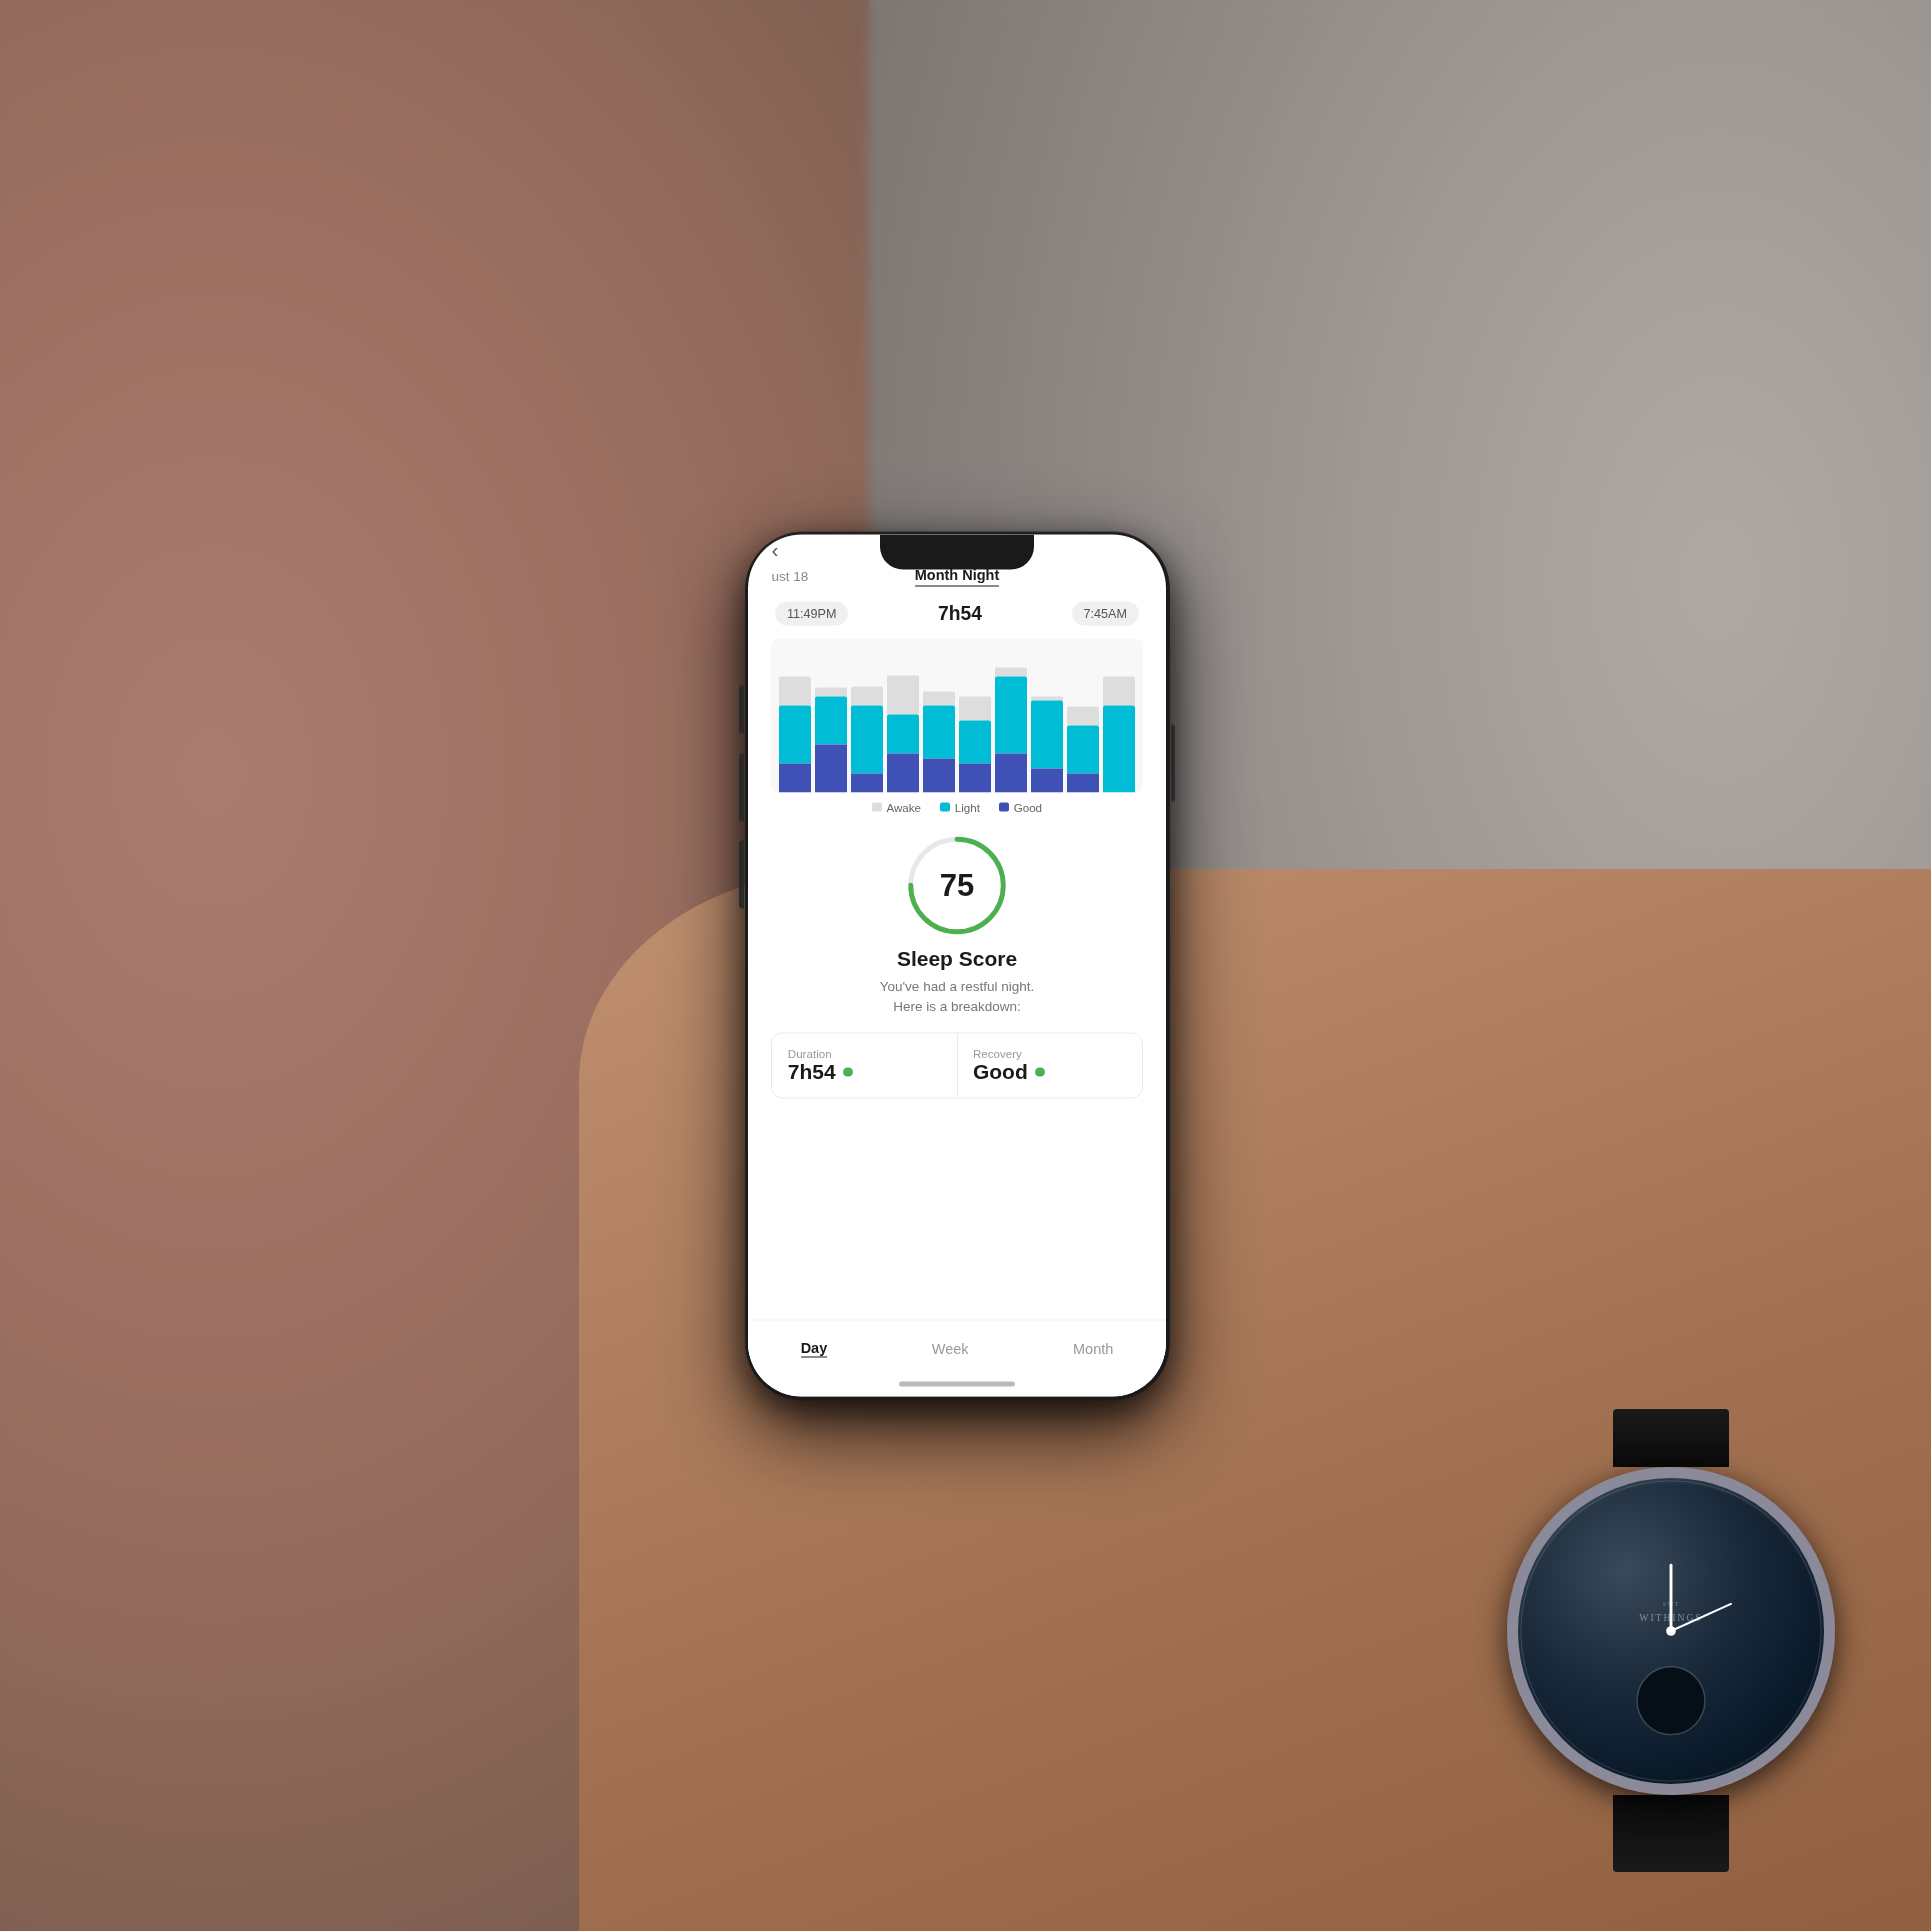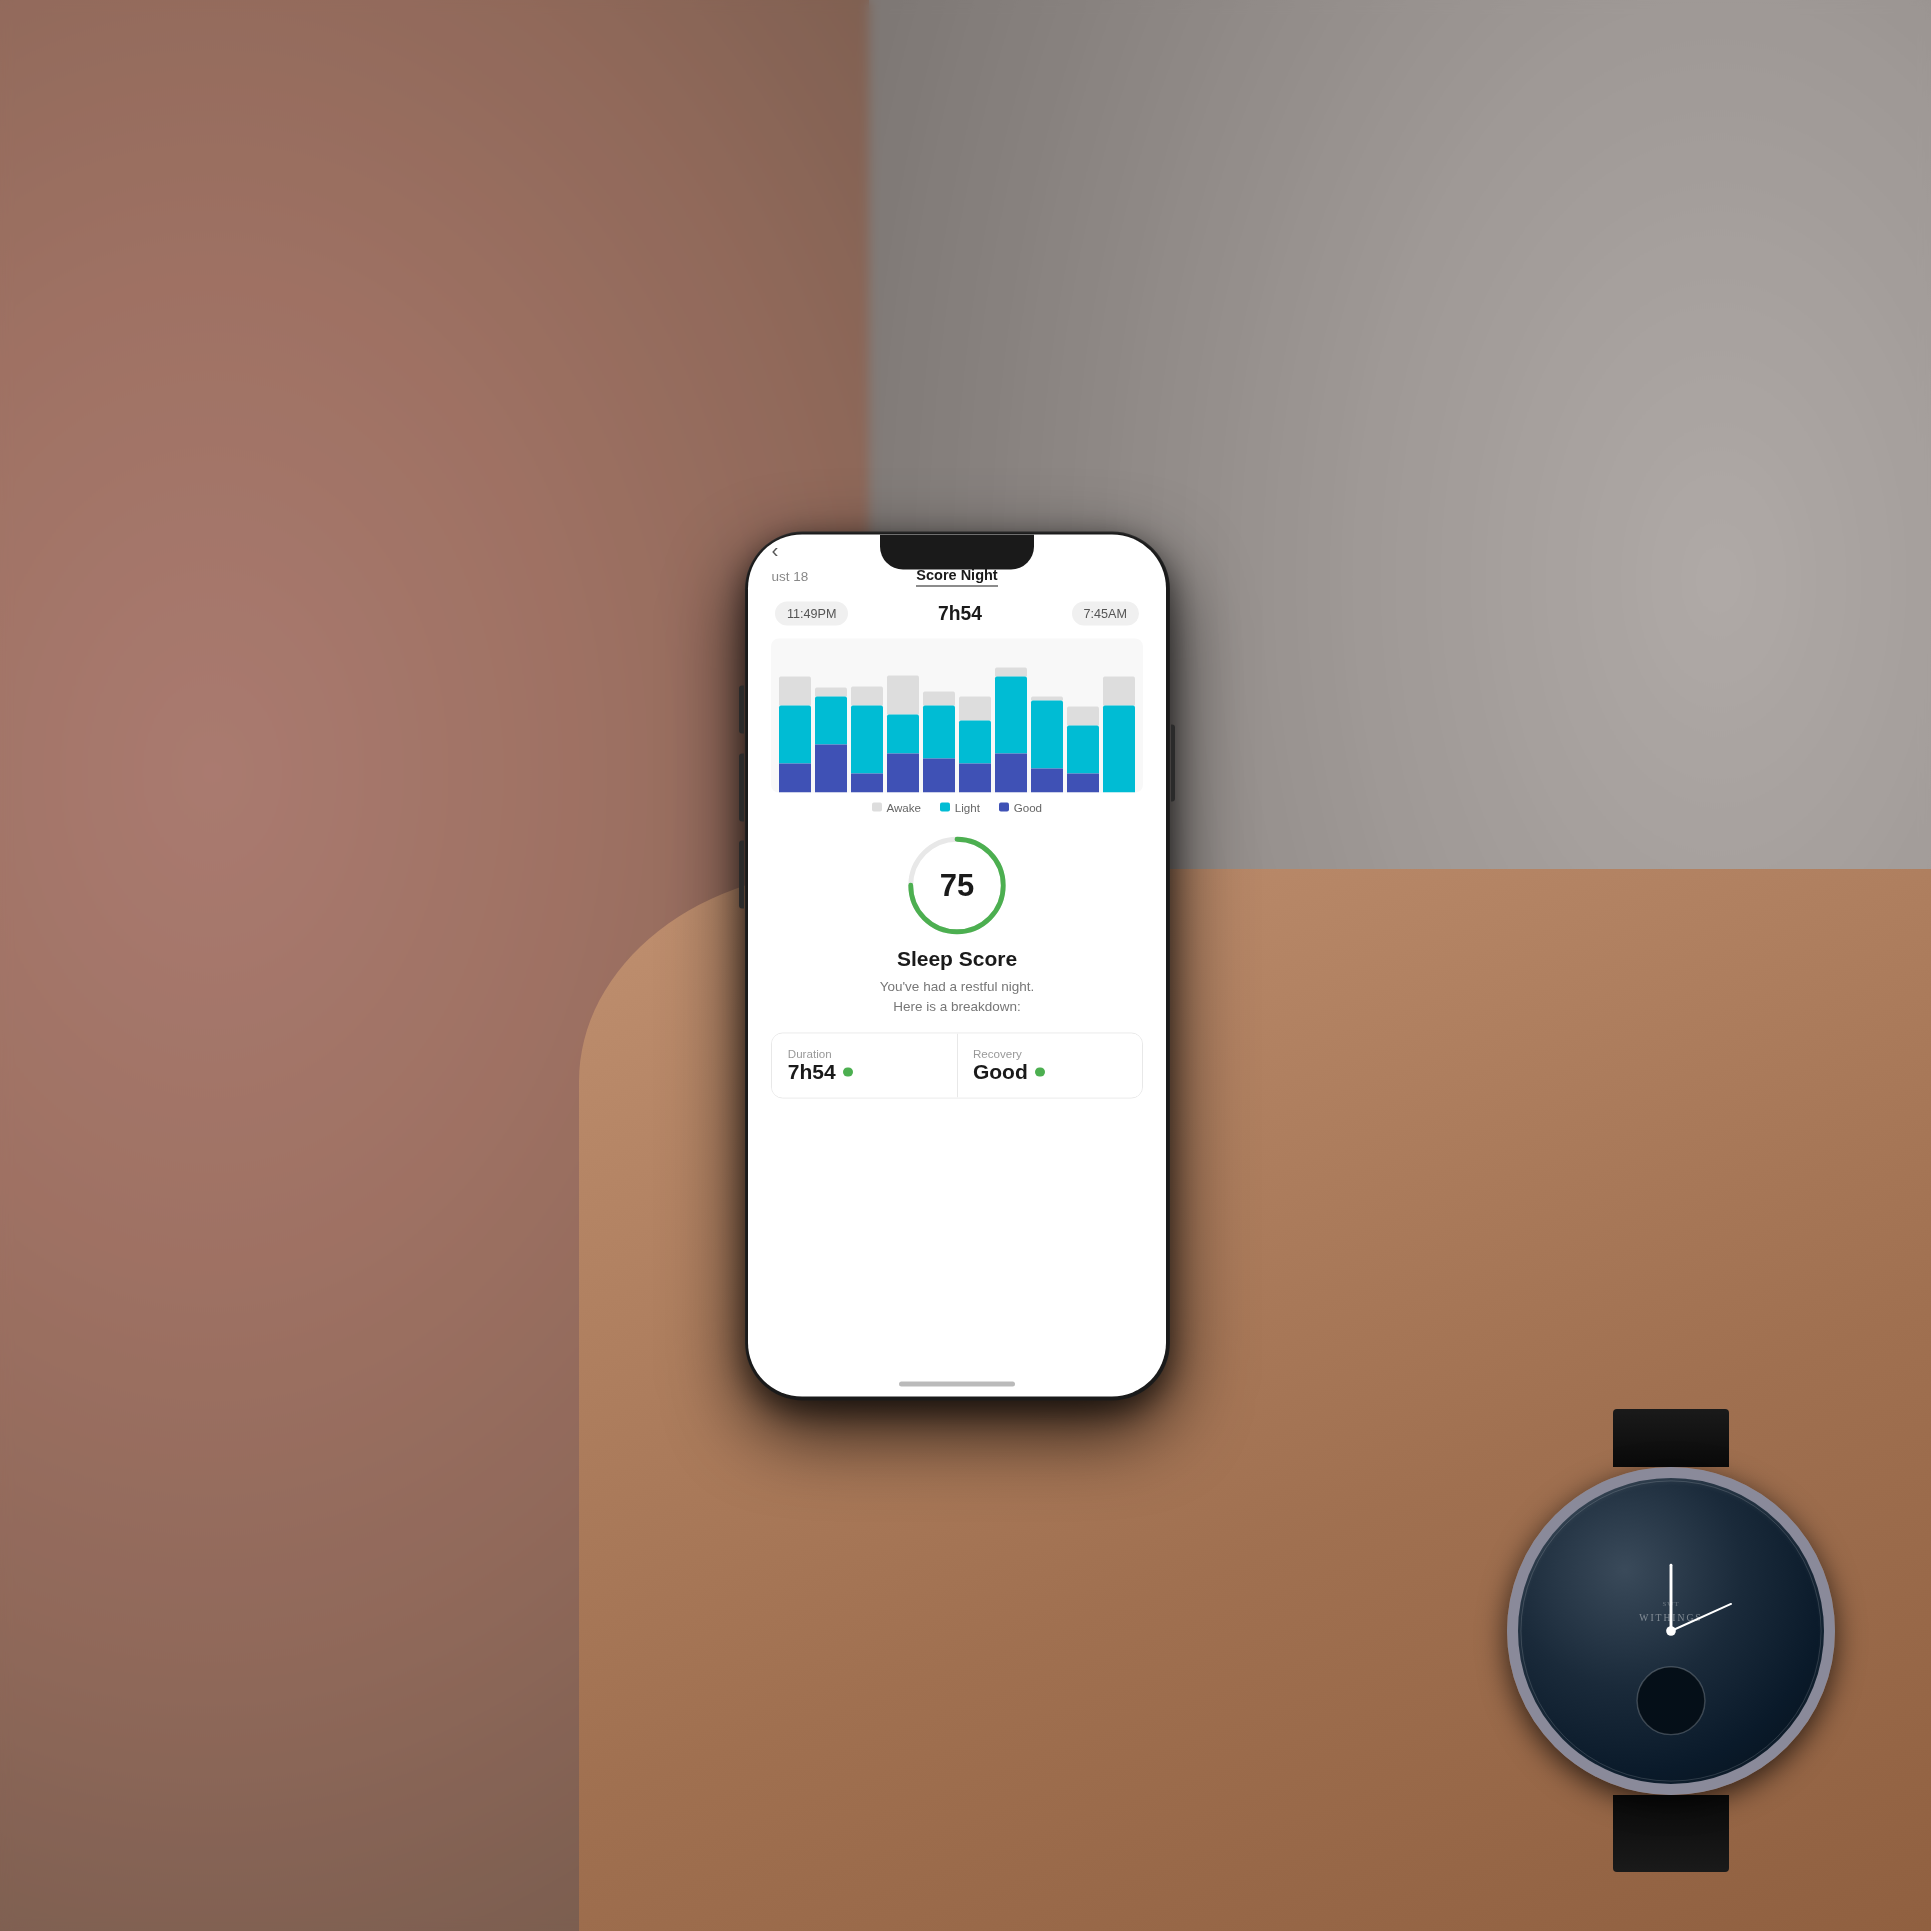--- a/index.html
+++ b/index.html
@@ -564,21 +564,21 @@
       <div class="notch"></div>
 
 
       <div class="app-header">
         <span class="back-btn">‹</span>
         <span class="header-title">SLEEP</span>
       </div>
 
       <div class="date-tab-row">
         <span class="date-label">ust 18</span>
-        <span class="tab-active">Score Night</span>
+        <span class="tab-active">Month Night</span>
       </div>
 
       <div class="sleep-times">
         <span class="time-badge">11:49PM</span>
         <span class="sleep-duration">7h54</span>
         <span class="time-badge">7:45AM</span>
       </div>
 
       <div class="sleep-chart-area">
         <div class="sleep-chart" id="sleep-chart">
@@ -676,18 +676,23 @@
         </div>
         <div class="stat-cell">
           <div class="stat-label">Recovery</div>
           <div class="stat-value-row">
             <span class="stat-value">Good</span>
             <div class="stat-dot"></div>
           </div>
         </div>
       </div>
 
+      <div class="bottom-nav">
+        <span class="nav-item active">Day</span>
+        <span class="nav-item">Week</span>
+        <span class="nav-item">Month</span>
+      </div>
 
       <div class="home-indicator"></div>
     </div>
   </div>
 </div>
 
 
 </body></html>

